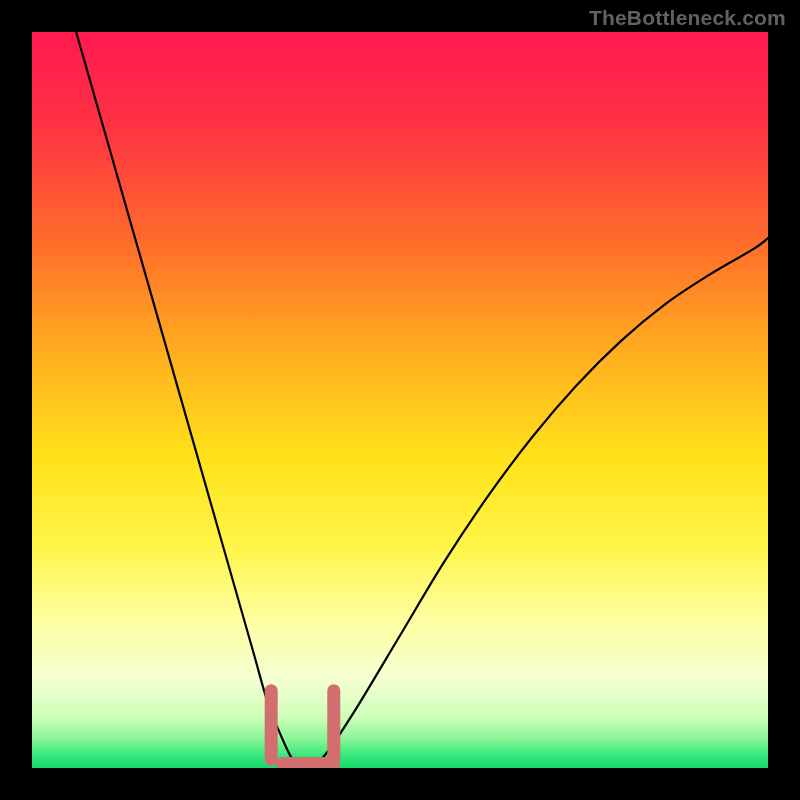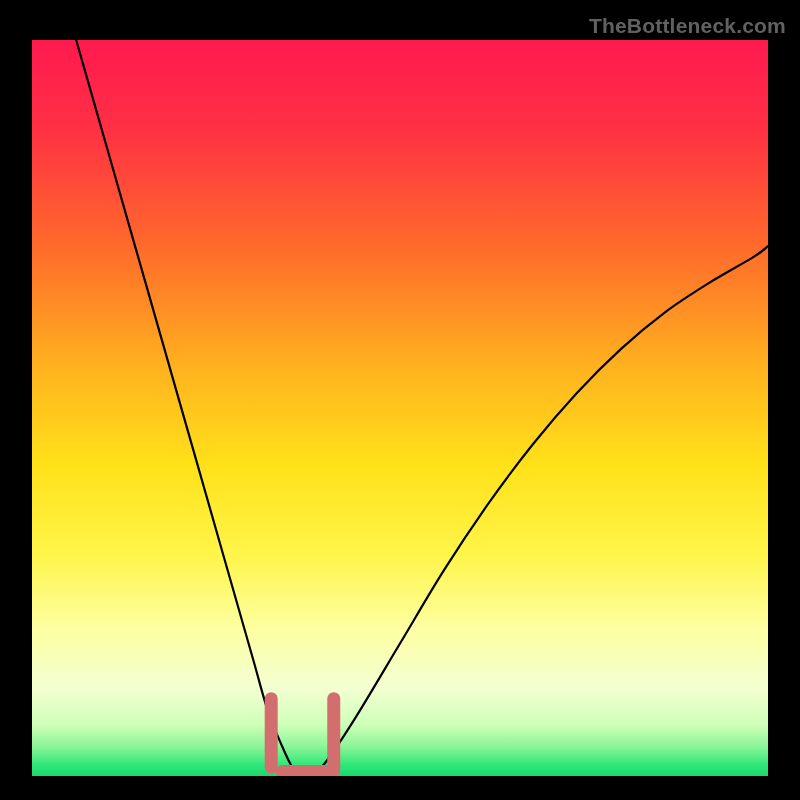--- a/index.html
+++ b/index.html
@@ -9,21 +9,20 @@
     height: 800px;
     overflow: hidden;
     background: #000;
     font-family: Arial, Helvetica, sans-serif;
   }
   .outer {
     position: relative;
     width: 800px;
     height: 705px;
     background: #000;
-    margin-top: 8px;
   }
   .plot-area {
     position: absolute;
     left: 32px;
     top: 32px;
     width: 736px;
     height: 736px;
     overflow: hidden;
   }
   .gradient-bg {

